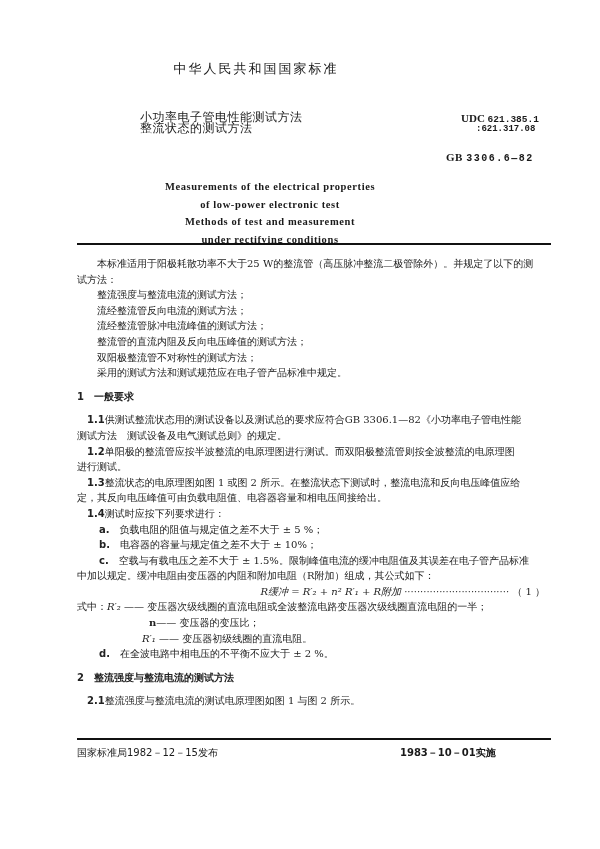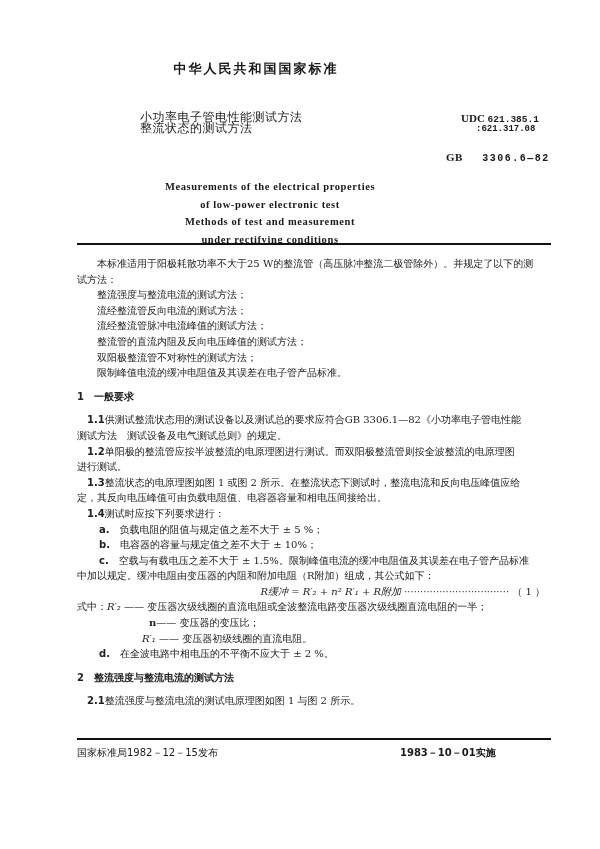--- a/index.html
+++ b/index.html
@@ -3,33 +3,33 @@
   <meta charset="utf-8">
   <style>
     html, body { margin: 0; padding: 0; }
     body {
       width: 600px; height: 849px; background: #ffffff; position: relative; overflow: hidden;
       color: #1a1a1a; font-family: "DejaVu Serif", "Liberation Serif", serif;
     }
     .abs { position: absolute; }
     .national {
       left: 0; width: 512px; top: 60px; text-align: center;
-      font-family: "DejaVu Sans", sans-serif; font-weight: bold; font-size: 13px; letter-spacing: 2px;
+      font-family: "DejaVu Sans", sans-serif; font-weight: normal; font-size: 13px; letter-spacing: 2px;
     }
     .title-zh {
       left: 140px; width: 250px; text-align: left;
       font-family: "DejaVu Sans", sans-serif; font-size: 12px; letter-spacing: 0.5px;
     }
     .t1 { top: 109px; }
     .t2 { top: 120px; }
     .udc { left: 446px; top: 112px; font-family: "Liberation Serif", serif; font-weight: bold; font-size: 11px; margin-left: 15px; }
     .udc .num { font-family: "Liberation Mono", monospace; font-size: 9.5px; }
     .udc2 { left: 476px; top: 124px; font-family: "Liberation Mono", monospace; font-weight: bold; font-size: 9px; }
     .gb { left: 446px; top: 151px; font-family: "Liberation Serif", serif; font-weight: bold; font-size: 11px; letter-spacing: 0.5px; }
-    .gb .num { font-family: "Liberation Mono", monospace; font-size: 10px; letter-spacing: 1.5px; margin-left: 16px; }
+    .gb .num { font-family: "Liberation Mono", monospace; font-size: 10px; letter-spacing: 1.5px; }
     .title-en {
       left: 120px; width: 300px; text-align: center; font-family: "Liberation Serif", serif;
       font-weight: bold; font-size: 10.5px; letter-spacing: 0.6px; line-height: 17.5px; top: 178px;
     }
     .rule { background: #111; height: 2px; }
     .body-text {
       left: 77px; width: 474px; font-family: "DejaVu Serif", serif; font-size: 10px; line-height: 15.6px;
       color: #222;
     }
     .line { white-space: nowrap; height: 15.6px; }
@@ -76,21 +76,21 @@
 <div class="abs rule" style="left:77px; width:474px; top:243px;"></div>
 
 <div class="abs body-text" style="top:256px;">
   <div class="line ind1">本标准适用于阳极耗散功率不大于25 W的整流管（高压脉冲整流二极管除外）。并规定了以下的测</div>
   <div class="line">试方法：</div>
   <div class="line ind1">整流强度与整流电流的测试方法；</div>
   <div class="line ind1">流经整流管反向电流的测试方法；</div>
   <div class="line ind1">流经整流管脉冲电流峰值的测试方法；</div>
   <div class="line ind1">整流管的直流内阻及反向电压峰值的测试方法；</div>
   <div class="line ind1">双阳极整流管不对称性的测试方法；</div>
-  <div class="line ind1">限制峰值电流的缓冲电阻值及其误差在电子管产品标准。</div>
+  <div class="line ind1">采用的测试方法和测试规范应在电子管产品标准中规定。</div>
 
   <div class="gap"></div>
   <div class="line sec-head">1　一般要求</div>
   <div class="gap"></div>
 
   <div class="line ind2">
     <span class="clause-num">1.1</span><span>供测试整流状态用的测试设备以及测试总的要求应符合GB 3306.1—82《小功率电子管电性能</span>
   </div>
   <div class="line">测试方法　测试设备及电气测试总则》的规定。</div>
 

